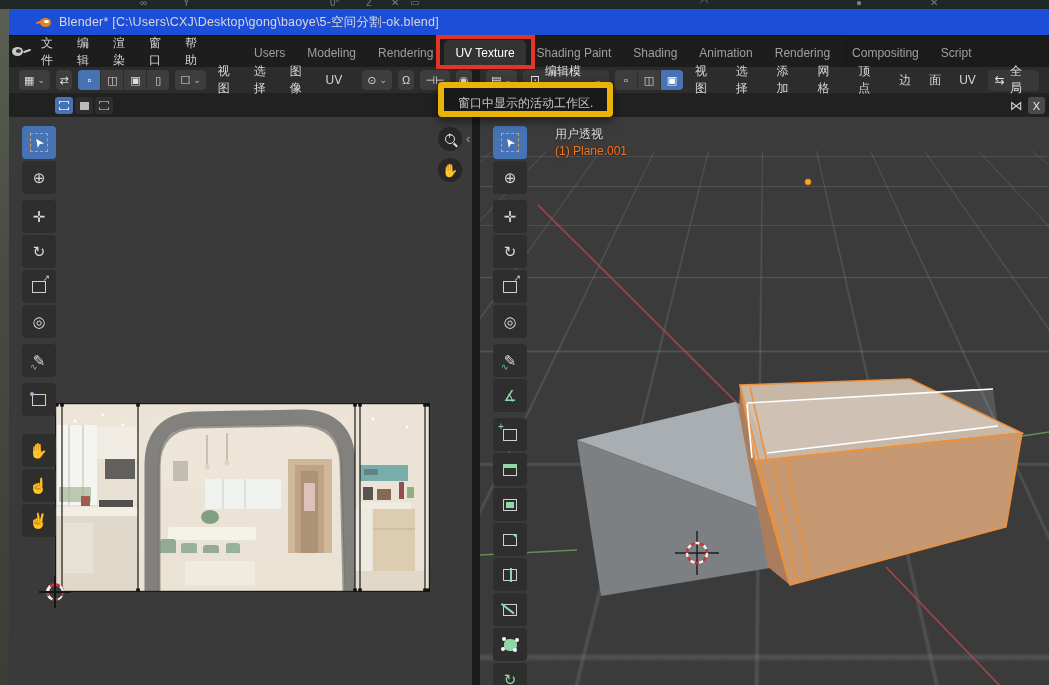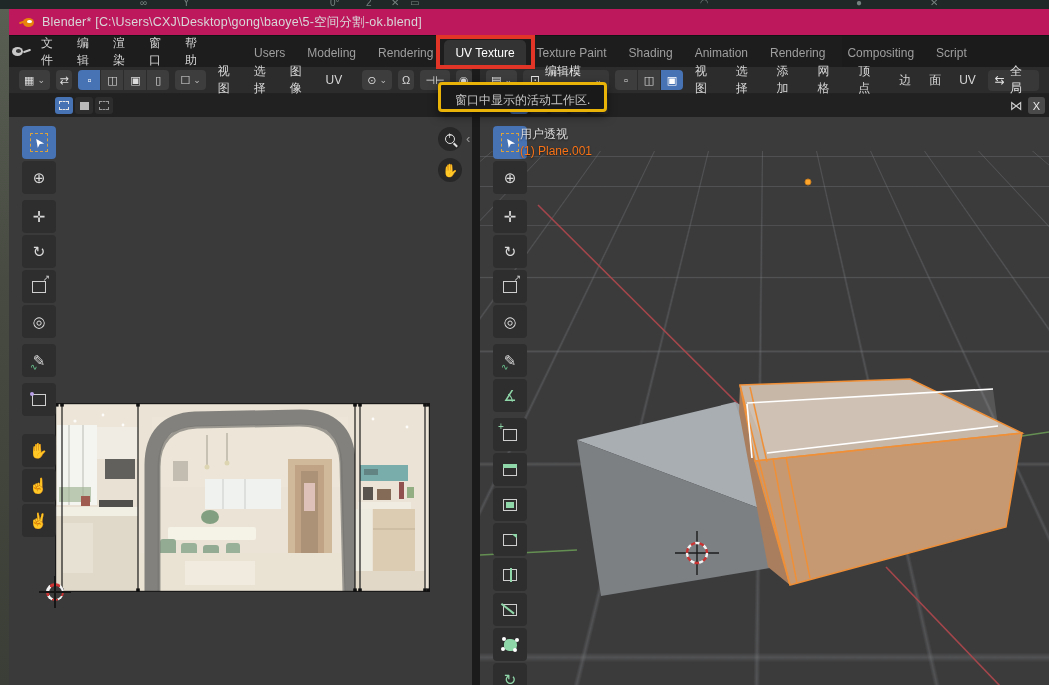--- a/index.html
+++ b/index.html
@@ -9,21 +9,21 @@
     font-family:"Liberation Sans","DejaVu Sans",sans-serif; font-size:12px;
     background:#1b1b1b; color:#cfcfcf; -webkit-font-smoothing:antialiased;
   }
   
   .top-strip { position:absolute; left:0; top:0; width:1049px; height:9px; background:#202827; overflow:hidden; }
   .top-strip .frag { position:absolute; top:-3px; font-size:10px; color:#74827f; }
   .left-strip { position:absolute; left:0; top:9px; width:9px; height:676px;
     background:linear-gradient(#5a5f54,#474b41 40%,#3a3e36); }
   
   .titlebar { position:absolute; left:9px; top:9px; width:1040px; height:27px;
-    background:#be185d; display:flex; align-items:center; padding-left:10px; gap:8px;
+    background:#1d4ed8; display:flex; align-items:center; padding-left:27px; gap:8px;
     border-bottom:1px solid #141414; }
   .titlebar .ttl { color:#d8d8d8; font-size:12.5px; letter-spacing:.2px; }
   .blogo { position:relative; width:15px; height:11px; display:inline-block; }
   .blogo::before { content:""; position:absolute; right:0; top:1px; width:11px; height:9px;
     background:#e8830c; border-radius:50%; }
   .blogo::after { content:""; position:absolute; right:2px; top:3px; width:5px; height:3.5px;
     background:#fff; border-radius:50%; }
   .blogo i { position:absolute; left:0; top:4px; width:8px; height:2px; background:#e8830c;
     transform:rotate(-18deg); border-radius:2px; }
   .blogo.mono::before, .blogo.mono i { background:#c9c9c9; }
@@ -120,27 +120,27 @@
     z-index:7; }
   .cursor2d::before { content:""; position:absolute; inset:2.5px; border-radius:50%; background:#3a3a3b; }
   .cursor2d::after { content:""; position:absolute; left:8.3px; top:-7px; width:1.5px; height:32px; background:#161616; }
   .cursor2d i { position:absolute; top:8.3px; left:-7px; height:1.5px; width:32px; background:#161616; }
   
   .gridwrap { position:absolute; inset:0; overflow:hidden; }
   .gplane { position:absolute; left:-420px; width:1410px; top:34px; height:1200px;
     background:repeating-linear-gradient(90deg,rgba(125,127,130,.34) 0 1px,transparent 1px 54px),
                repeating-linear-gradient(0deg,rgba(125,127,130,.34) 0 1px,transparent 1px 54px);
     transform:perspective(430px) rotateX(62deg); transform-origin:50% 0; }
-  .vp-label { position:absolute; left:40px; z-index:6; text-shadow:0 1px 2px rgba(0,0,0,.6); }
+  .vp-label { position:absolute; left:75px; z-index:6; text-shadow:0 1px 2px rgba(0,0,0,.6); }
   .vp-label.l1 { top:9px; color:#dcdcdc; }
   .vp-label.l2 { top:27px; color:#f97316; }
   .vscene { position:absolute; inset:0; z-index:3; }
   
   .tooltip { position:absolute; left:438px; top:82px; height:30px; padding:7px 14px 16px;
-    background:#191919; border:3px solid #eab308; border-radius:4px; color:#c3c3c3;
+    background:#191919; border:6px solid #eab308; border-radius:4px; color:#c3c3c3;
     box-shadow:0 4px 10px rgba(0,0,0,.5); z-index:70; white-space:nowrap; }
 </style>
 </head>
 <body>
 
 <div id="app">
 
   <div class="top-strip">
     <span class="frag" style="left:140px">∞</span>
     <span class="frag" style="left:183px">Y</span>
@@ -171,21 +171,21 @@
     <span class="menu">窗口</span>
     <span class="menu">帮助</span>
     <div class="tabs">
       <span class="tab">Users</span>
       <span class="tab">Modeling</span>
       <span class="tab">Rendering</span>
       <span class="tab active">
         <i class="redbox"></i>
         <span>UV Texture</span>
       </span>
-      <span class="tab">Texture Paint</span>
+      <span class="tab">Shading Paint</span>
       <span class="tab">Shading</span>
       <span class="tab">Animation</span>
       <span class="tab">Rendering</span>
       <span class="tab">Compositing</span>
       <span class="tab">Script</span>
     </div>
 
   </div>
 
   <div class="hdr uvh">

